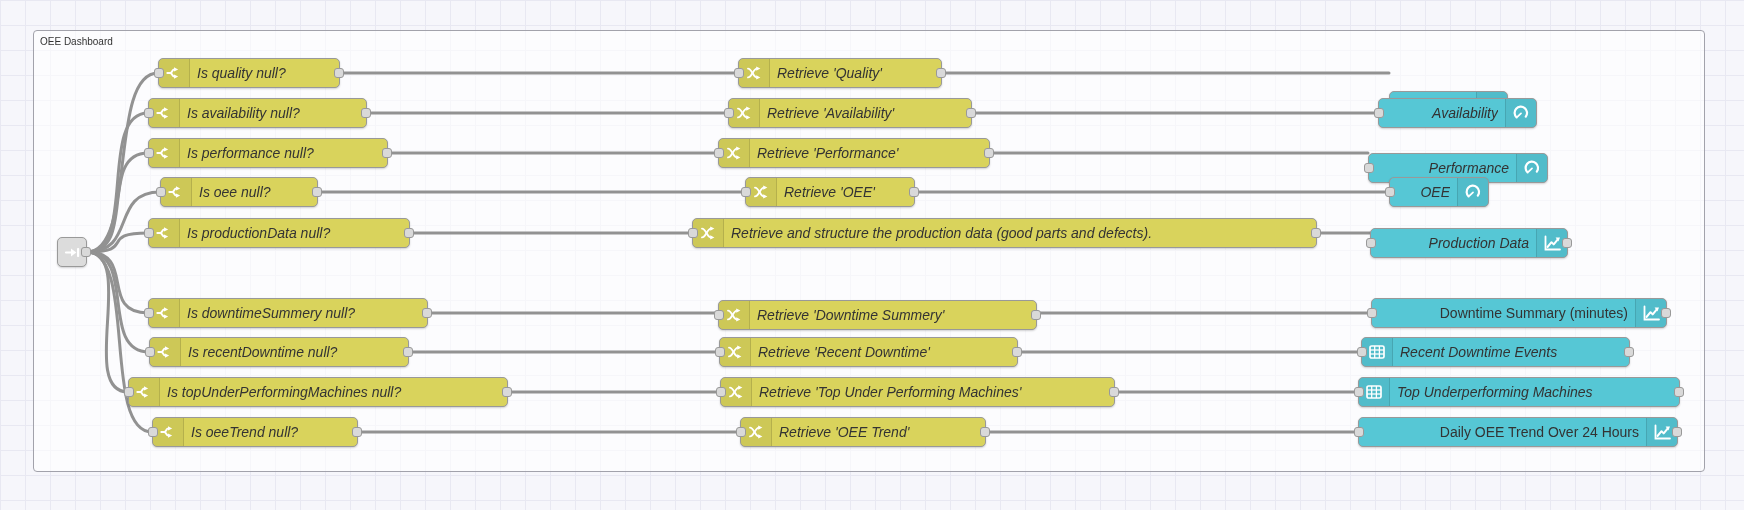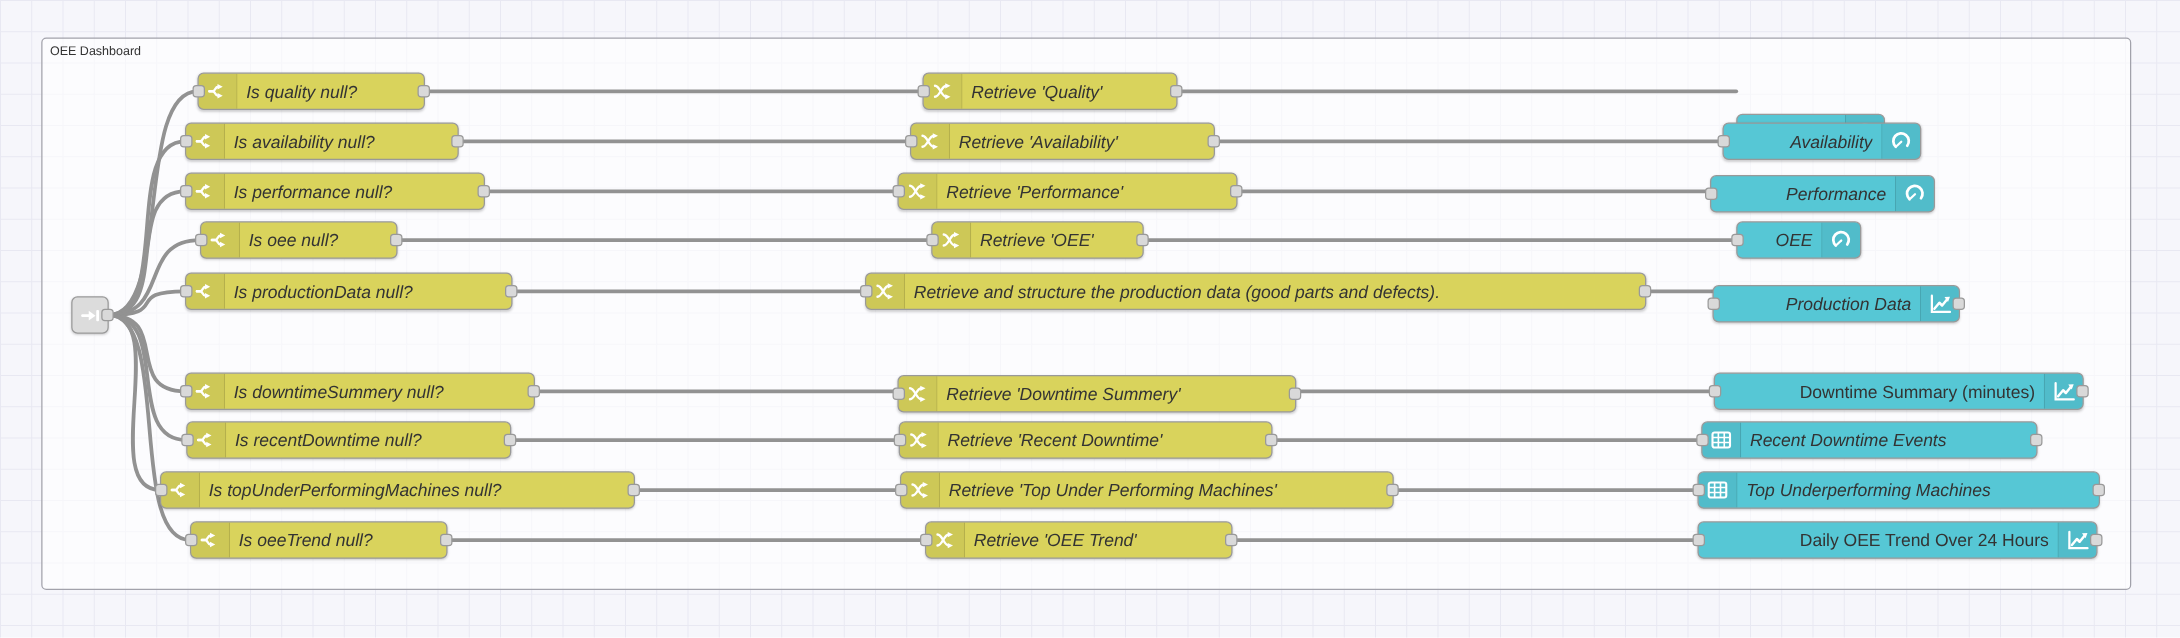--- a/index.html
+++ b/index.html
@@ -359,21 +359,21 @@
     <div class="node ui" style="left: 1378px; top: 98px; width: 159px; height: 30px; background: rgb(86, 199, 213);">
       <div class="icon-box right">
         <svg width="18" height="18" viewBox="0 0 18 18">
           <path d="M4.6,13.4 A6.2,6.2 0 1 1 13.8,12.6" stroke="#fff" stroke-width="2.2" fill="none" stroke-linecap="round"></path>
           <path d="M9,9.4 L5.6,12.6" stroke="#fff" stroke-width="1.8" stroke-linecap="round"></path>
         </svg>
       </div>
       <span class="label ralign italic">Availability</span>
       <div class="port in"></div>
     </div>
-    <div class="node ui" style="left: 1368px; top: 140px; width: 180px; height: 30px; background: rgb(86, 199, 213);">
+    <div class="node ui" style="left: 1368px; top: 153px; width: 180px; height: 30px; background: rgb(86, 199, 213);">
       <div class="icon-box right">
         <svg width="18" height="18" viewBox="0 0 18 18">
           <path d="M4.6,13.4 A6.2,6.2 0 1 1 13.8,12.6" stroke="#fff" stroke-width="2.2" fill="none" stroke-linecap="round"></path>
           <path d="M9,9.4 L5.6,12.6" stroke="#fff" stroke-width="1.8" stroke-linecap="round"></path>
         </svg>
       </div>
       <span class="label ralign italic">Performance</span>
       <div class="port in"></div>
     </div>
     <div class="node ui" style="left: 1389px; top: 177px; width: 100px; height: 30px; background: rgb(86, 199, 213); text-align: right;">

